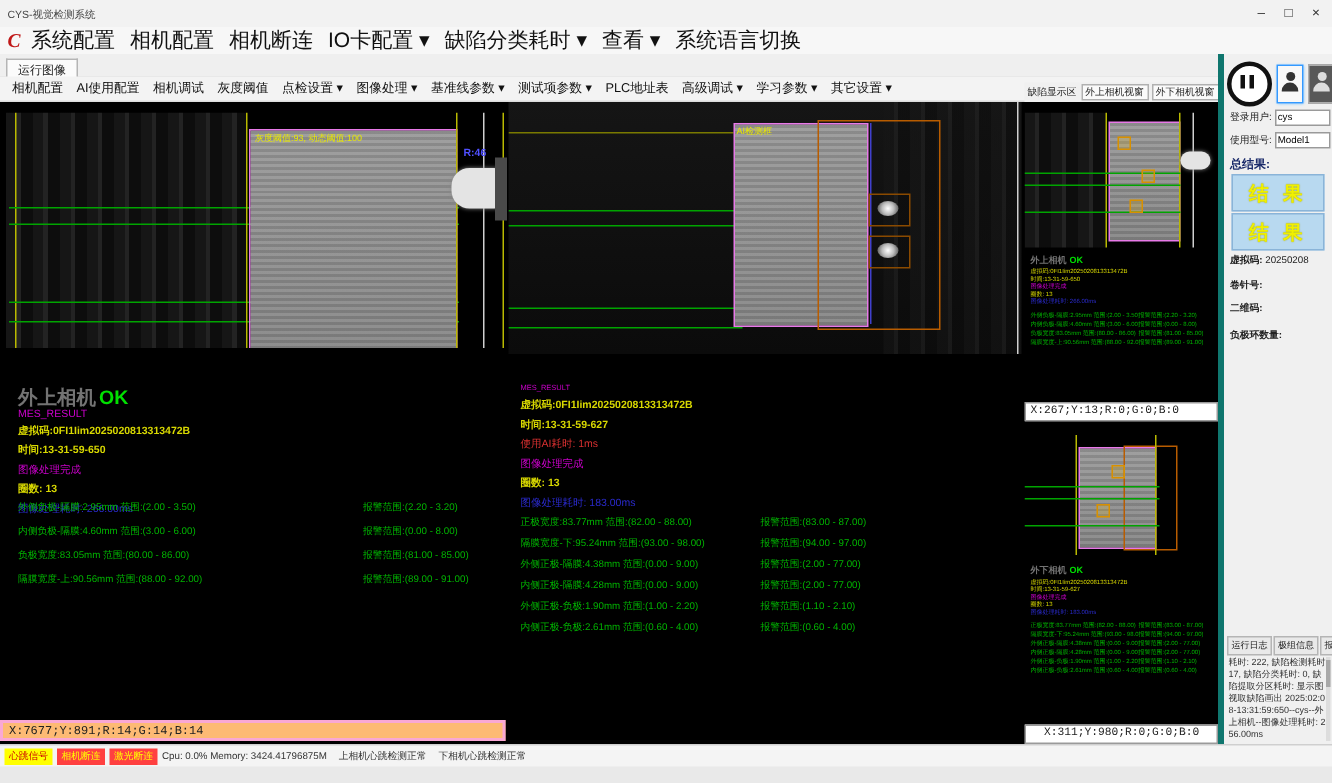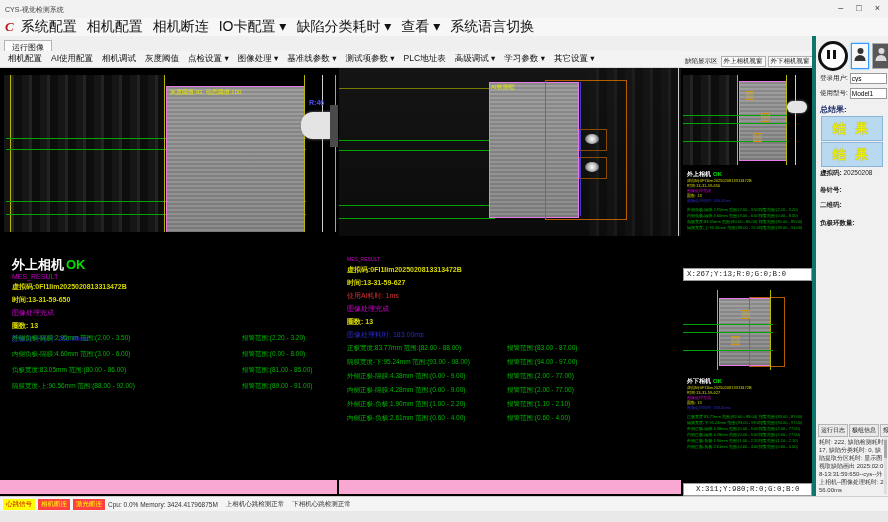--- a/index.html
+++ b/index.html
@@ -33,34 +33,34 @@
   .ovl-yel{position:absolute;font-size:6px;color:#e8e800;white-space:nowrap;}
   .ovl-blu{position:absolute;font-size:7px;font-weight:bold;color:#5050ff;white-space:nowrap;}
   .orange-rect{position:absolute;border:1px solid #b85c00;}
   .spot{position:absolute;border-radius:50%;background:radial-gradient(circle,#ffffff 0%,#bdbdbd 45%,#3a3a3a 100%);}
   .spotbox{position:absolute;border:1px solid #8a4a00;}
   .defbox{position:absolute;border:1px solid #d89000;background:rgba(255,200,0,.18);}
   .bluvl{background:#4040cc;}
   
   .tblock{position:absolute;left:8px;width:320px;}
   .trow1{font-size:13px;font-weight:bold;line-height:13px;}
-  .t-cam{color:#ffffff;}
+  .t-cam{color:#737373;}
   .t-ok{color:#00e000;margin-left:2px;}
   .t-mes{font-size:5px;color:#cc00cc;line-height:5px;margin-top:-1px;}
   .t-yel{font-size:7px;font-weight:bold;color:#d8d800;margin-top:3px;white-space:nowrap;}
   .t-mag{font-size:7px;color:#cc00cc;margin-top:3px;}
   .t-dblu{font-size:7px;color:#2a2acc;margin-top:3px;}
   .t-red{font-size:7px;color:#d83030;margin-top:3px;}
   .meas{position:absolute;left:8px;}
   .mrow{display:flex;font-size:6.5px;color:#00b400;white-space:nowrap;}
   .mrow-l{height:16px;}
   .mrow-m{height:14px;}
   .mtext-l{width:230px;}
   .mtext-m{width:160px;}
-  .coordbar{position:absolute;top:412px;height:14px;background:#f9a8d4;border:6px solid #f9a8d4;box-sizing:border-box;font-size:8px;color:#222;font-family:"Liberation Mono","DejaVu Sans Mono",monospace;padding-left:4px;line-height:12px;white-space:nowrap;overflow:hidden;}
+  .coordbar{position:absolute;top:412px;height:14px;background:#fdba74;border:2px solid #f9a8d4;box-sizing:border-box;font-size:8px;color:#222;font-family:"Liberation Mono","DejaVu Sans Mono",monospace;padding-left:4px;line-height:12px;white-space:nowrap;overflow:hidden;}
   
   .thumbhdr{position:absolute;left:683px;top:55px;width:129px;height:13px;background:#f0f0f0;display:flex;align-items:center;border-bottom:1px solid #c9c9c9;}
   .thumbhdr .lbl{font-size:6.5px;color:#222;margin:0 3px 0 2px;white-space:nowrap;}
   .thumbhdr .ttab{font-size:6.5px;color:#222;border:1px solid #b0b0b0;background:#fafafa;padding:0 2px;margin-right:2px;white-space:nowrap;}
   .thumb{position:absolute;left:683px;width:129px;background:#000;overflow:hidden;}
   .mini-text{position:absolute;left:4px;width:122px;}
   .m1{font-size:6px;font-weight:bold;line-height:7px;}
   .mt-yel{font-size:4px;color:#d8d800;line-height:5px;white-space:nowrap;}
   .mt-mag{font-size:4px;color:#cc00cc;line-height:5px;}
   .mt-dblu{font-size:4px;color:#2a2acc;line-height:5px;}
@@ -247,21 +247,20 @@
         <div class="mrow mrow-m">
             <span class="mtext-m">外侧正极-负极:1.90mm 范围:(1.00 - 2.20)</span>
             <span>报警范围:(1.10 - 2.10)</span>
           </div>
         <div class="mrow mrow-m">
             <span class="mtext-m">内侧正极-负极:2.61mm 范围:(0.60 - 4.00)</span>
             <span>报警范围:(0.60 - 4.00)</span>
           </div>
       </div>
     </div>
-    <div class="coordbar" style="left:339px;width:342px;">X:270;Y:2502;R:17;G:17;B:17</div>
 
     <div class="thumb" style="top:7px;height:206px;">
       <div class="streaks" style="left:0;width:54px;height:90px;"></div>
       <div class="block" style="left:56px;top:6px;width:46px;height:78px;"></div>
       <div class="vline yl" style="left:54px;height:90px;"></div>
       <div class="vline yl" style="left:103px;height:90px;"></div>
       <div class="vline wl" style="left:112px;height:90px;"></div>
       <div class="hline gl" style="left:0;top:40px;width:104px;"></div>
       <div class="hline gl" style="left:0;top:48px;width:104px;"></div>
       <div class="hline gl" style="left:0;top:66px;width:104px;"></div>

